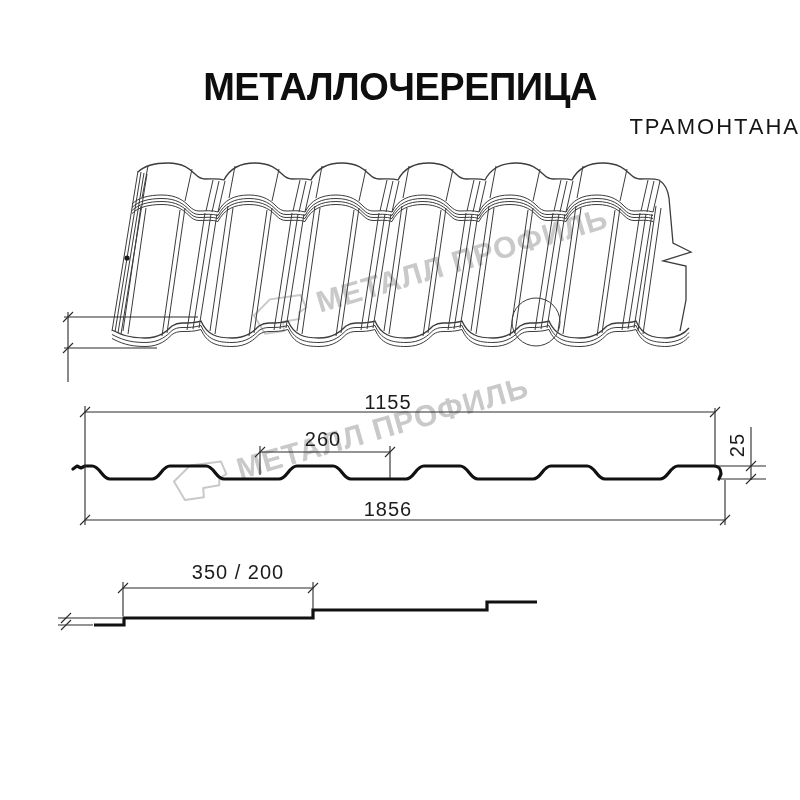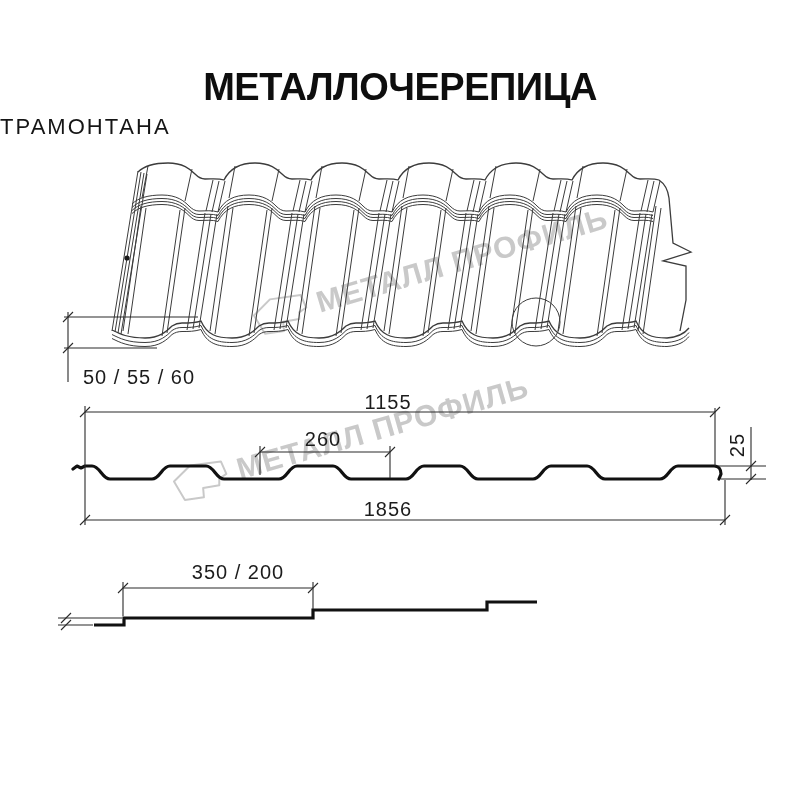--- a/index.html
+++ b/index.html
@@ -1,20 +1,20 @@
 <!DOCTYPE html>
 <html><head>
 <meta charset="utf-8">
 <style>
   html,body{margin:0;padding:0;background:#fff;}
   .page{position:relative;width:800px;height:800px;background:#ffffff;overflow:hidden;
         font-family:"Liberation Sans",sans-serif;color:#111;}
   .title{position:absolute;left:0;right:0;top:66px;text-align:center;
          font-size:38px;font-weight:800;letter-spacing:-.5px;color:#0e0e0e;}
-  .subtitle{position:absolute;left:0;right:0;top:114px;text-align:left;
+  .subtitle{position:absolute;left:0;right:0;top:114px;text-align:right;
          font-size:22px;font-weight:500;letter-spacing:2px;color:#151515;}
   .dim{position:absolute;font-size:20px;letter-spacing:1px;color:#1c1c1c;white-space:nowrap;}
   .dim.center{transform:translateX(-50%);}
   .dim.rot{transform:translate(-50%,-50%) rotate(-90deg);}
   .wm{position:absolute;display:flex;align-items:center;gap:10px;
       color:#c9c9c9;font-size:30px;font-weight:600;letter-spacing:1px;
       white-space:nowrap;transform-origin:0 50%;}
   .wm--top{left:254px;top:302px;transform:rotate(-16.5deg);}
   .wm--bottom{left:174px;top:468px;transform:rotate(-16deg);}
   svg.lineart{position:absolute;left:0;top:0;pointer-events:none;}
@@ -138,21 +138,20 @@
       <path d="M118,593 L128,583 M308,593 L318,583"></path>
 
       <path d="M58,618 H122 M58,625 H93"></path>
       <path d="M61,623 L71,613 M61,630 L71,620"></path>
     </g>
   </svg>
 
   <div class="title">МЕТАЛЛОЧЕРЕПИЦА</div>
   <div class="subtitle">ТРАМОНТАНА</div>
 
-  <div class="dim" style="left:83px;top:366px">50 / 55 / 60</div>
 
   <div class="dim center" style="left:388px;top:391px">1155</div>
 
   <div class="dim center" style="left:323px;top:428px">260</div>
 
   <div class="dim rot" style="left:737px;top:445px">25</div>
 
   <div class="dim center" style="left:388px;top:498px">1856</div>
 
   <div class="dim center" style="left:238px;top:561px">350 / 200</div>

